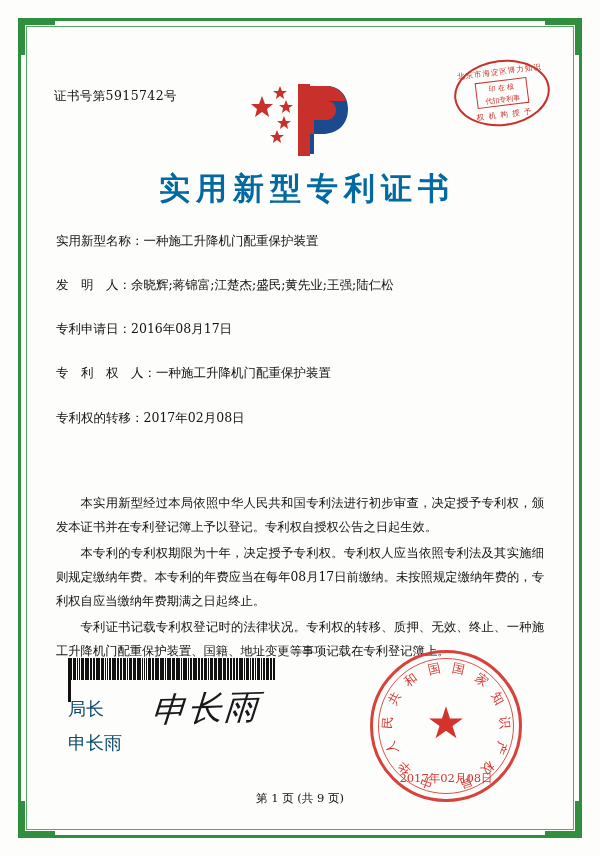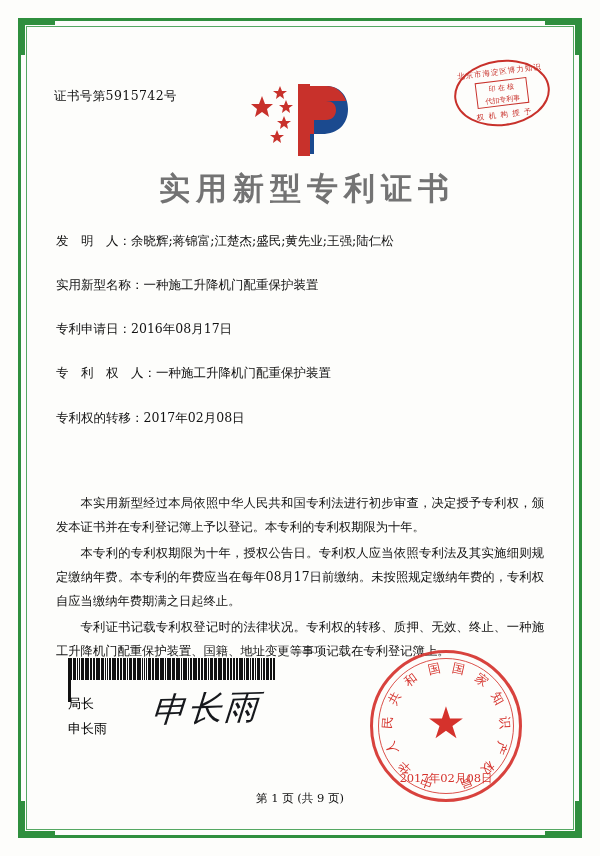--- a/index.html
+++ b/index.html
@@ -126,21 +126,21 @@
   
   .doc-title {
     position: absolute;
     left: 14px;
     right: 0;
     top: 128px;
     text-align: center;
     font-size: 31px;
     font-weight: bold;
     letter-spacing: 6px;
-    color: #737373;
+    color: #0369a1;
     font-family: "DejaVu Serif", "Liberation Serif", serif;
   }
 
   
   .fields {
     position: absolute;
     left: 16px;
     right: 16px;
     top: 192px;
     font-size: 12.5px;
@@ -190,22 +190,22 @@
     height: 100%;
     vertical-align: top;
     margin-right: 1px;
   }
 
   
   .sig-block {
     position: absolute;
     left: 28px;
     top: 652px;
-    font-size: 13px;
-    color: #000000;
+    font-size: 18px;
+    color: #0c4a6e;
     font-family: Liberation Serif, serif;
     line-height: 1.9;
   }
   .handwriting {
     position: absolute;
     left: 112px;
     top: 646px;
     font-size: 34px;
     color: #16181c;
     font-family: "DejaVu Serif", "Liberation Serif", serif;
@@ -318,39 +318,39 @@
           <polygon points="44,34 46,39 51,39 47,42 48,47 44,44 40,47 41,42 37,39 42,39"></polygon>
           <polygon points="37,48 39,53 44,53 40,56 41,61 37,58 33,61 34,56 30,53 35,53"></polygon>
         </g>
       </svg>
     </div>
 
     <div class="doc-title">实用新型专利证书</div>
 
     <div class="fields">
       <div class="field-row">
+        <span class="field-label">实用新型名称：</span><span class="field-value">一种施工升降机门配重保护装置</span>
+      </div>
+      <div class="field-row">
         <span class="field-label">发　明　人：</span><span class="field-value">余晓辉;蒋锦富;江楚杰;盛民;黄先业;王强;陆仁松</span>
       </div>
       <div class="field-row">
-        <span class="field-label">实用新型名称：</span><span class="field-value">一种施工升降机门配重保护装置</span>
-      </div>
-      <div class="field-row">
         <span class="field-label">专利申请日：</span><span class="field-value">2016年08月17日</span>
       </div>
       <div class="field-row">
         <span class="field-label">专　利　权　人：</span><span class="field-value">一种施工升降机门配重保护装置</span>
       </div>
       <div class="field-row">
         <span class="field-label">专利权的转移：</span><span class="field-value">2017年02月08日</span>
       </div>
     </div>
 
     <div class="paragraphs">
-      <p>本实用新型经过本局依照中华人民共和国专利法进行初步审查，决定授予专利权，颁发本证书并在专利登记簿上予以登记。本专利的专利权期限为十年。</p>
-      <p>本专利的专利权期限为十年，授权公告日。专利权人应当依照专利法及其实施细则规定缴纳年费。本专利的年费应当在每年08月17日前缴纳。未按照规定缴纳年费的，专利权自应当缴纳年费期满之日起终止。</p>
+      <p>本实用新型经过本局依照中华人民共和国专利法进行初步审查，决定授予专利权，颁发本证书并在专利登记簿上予以登记。专利权自授权公告之日起生效。</p>
+      <p>本专利的专利权期限为十年，决定授予专利权。专利权人应当依照专利法及其实施细则规定缴纳年费。本专利的年费应当在每年08月17日前缴纳。未按照规定缴纳年费的，专利权自应当缴纳年费期满之日起终止。</p>
       <p>专利证书记载专利权登记时的法律状况。专利权的转移、质押、无效、终止、一种施工升降机门配重保护装置、国籍、地址变更等事项记载在专利登记簿上。</p>
     </div>
 
     <div class="barcode" id="barcode-host"><span style="width: 4px;"></span><span style="width: 3px;"></span><span style="width: 1px;"></span><span style="width: 1px;"></span><span style="width: 3px;"></span><span style="width: 4px;"></span><span style="width: 2px;"></span><span style="width: 2px;"></span><span style="width: 4px;"></span><span style="width: 3px;"></span><span style="width: 1px;"></span><span style="width: 1px;"></span><span style="width: 2px;"></span><span style="width: 4px;"></span><span style="width: 2px;"></span><span style="width: 2px;"></span><span style="width: 3px;"></span><span style="width: 1px;"></span><span style="width: 3px;"></span><span style="width: 3px;"></span><span style="width: 4px;"></span><span style="width: 1px;"></span><span style="width: 1px;"></span><span style="width: 1px;"></span><span style="width: 3px;"></span><span style="width: 2px;"></span><span style="width: 4px;"></span><span style="width: 4px;"></span><span style="width: 1px;"></span><span style="width: 4px;"></span><span style="width: 3px;"></span><span style="width: 4px;"></span><span style="width: 1px;"></span><span style="width: 4px;"></span><span style="width: 1px;"></span><span style="width: 2px;"></span><span style="width: 4px;"></span><span style="width: 2px;"></span><span style="width: 2px;"></span><span style="width: 3px;"></span><span style="width: 1px;"></span><span style="width: 3px;"></span><span style="width: 3px;"></span><span style="width: 4px;"></span><span style="width: 3px;"></span><span style="width: 2px;"></span><span style="width: 2px;"></span><span style="width: 2px;"></span><span style="width: 2px;"></span><span style="width: 4px;"></span><span style="width: 1px;"></span><span style="width: 3px;"></span><span style="width: 1px;"></span><span style="width: 2px;"></span><span style="width: 1px;"></span><span style="width: 3px;"></span><span style="width: 1px;"></span><span style="width: 2px;"></span><span style="width: 3px;"></span><span style="width: 2px;"></span><span style="width: 2px;"></span><span style="width: 3px;"></span></div>
 
     <div class="sig-block">
       <div>局长</div>
       <div>申长雨</div>
     </div>
     <div class="handwriting">申长雨</div>

